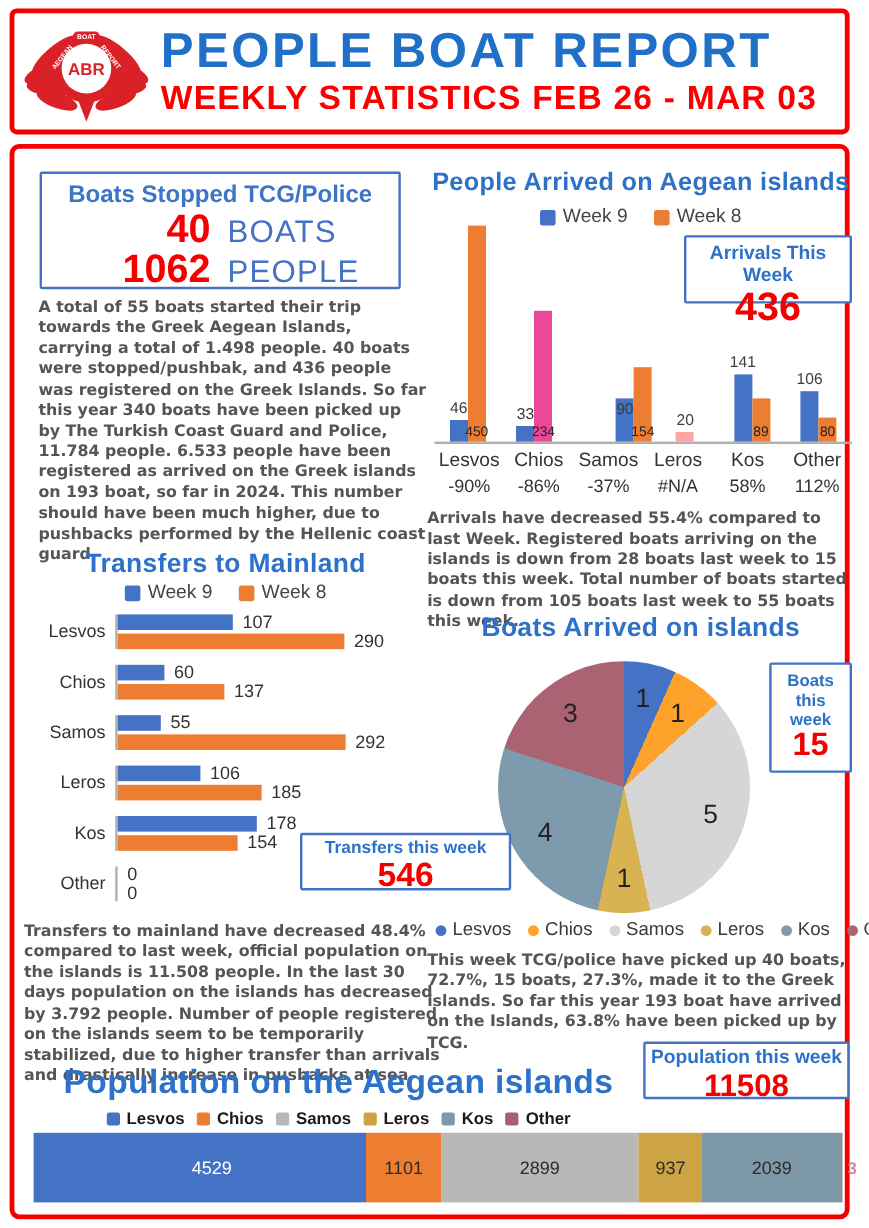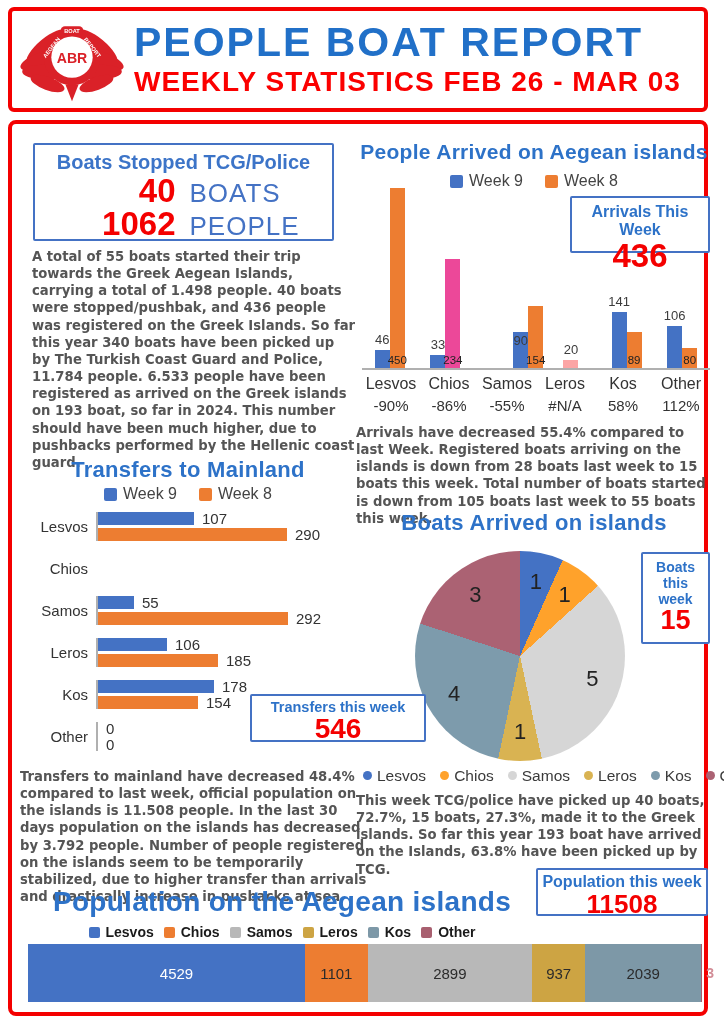--- a/index.html
+++ b/index.html
@@ -170,21 +170,21 @@
           <div class="pa-lcol">
             <div class="pa-name">Lesvos</div>
             <div class="pa-pct">-90%</div>
           </div>
           <div class="pa-lcol">
             <div class="pa-name">Chios</div>
             <div class="pa-pct">-86%</div>
           </div>
           <div class="pa-lcol">
             <div class="pa-name">Samos</div>
-            <div class="pa-pct">-55%</div>
+            <div class="pa-pct">-37%</div>
           </div>
           <div class="pa-lcol">
             <div class="pa-name">Leros</div>
             <div class="pa-pct">#N/A</div>
           </div>
           <div class="pa-lcol">
             <div class="pa-name">Kos</div>
             <div class="pa-pct">58%</div>
           </div>
           <div class="pa-lcol">
@@ -221,20 +221,30 @@
               <span class="tr-val">107</span>
             </div>
             <div class="tr-line">
               <div class="tr-bar" style="width: 189px; background: rgb(237, 125, 49);"></div>
               <span class="tr-val">290</span>
             </div>
           </div>
         </div>
         <div class="tr-row">
           <div class="tr-name">Chios</div>
+          <div class="tr-bars">
+            <div class="tr-line">
+              <div class="tr-bar" style="width: 39px; background: rgb(68, 114, 196);"></div>
+              <span class="tr-val">60</span>
+            </div>
+            <div class="tr-line">
+              <div class="tr-bar" style="width: 89px; background: rgb(237, 125, 49);"></div>
+              <span class="tr-val">137</span>
+            </div>
+          </div>
         </div>
         <div class="tr-row">
           <div class="tr-name">Samos</div>
           <div class="tr-bars">
             <div class="tr-line">
               <div class="tr-bar" style="width: 36px; background: rgb(68, 114, 196);"></div>
               <span class="tr-val">55</span>
             </div>
             <div class="tr-line">
               <div class="tr-bar" style="width: 190px; background: rgb(237, 125, 49);"></div>

